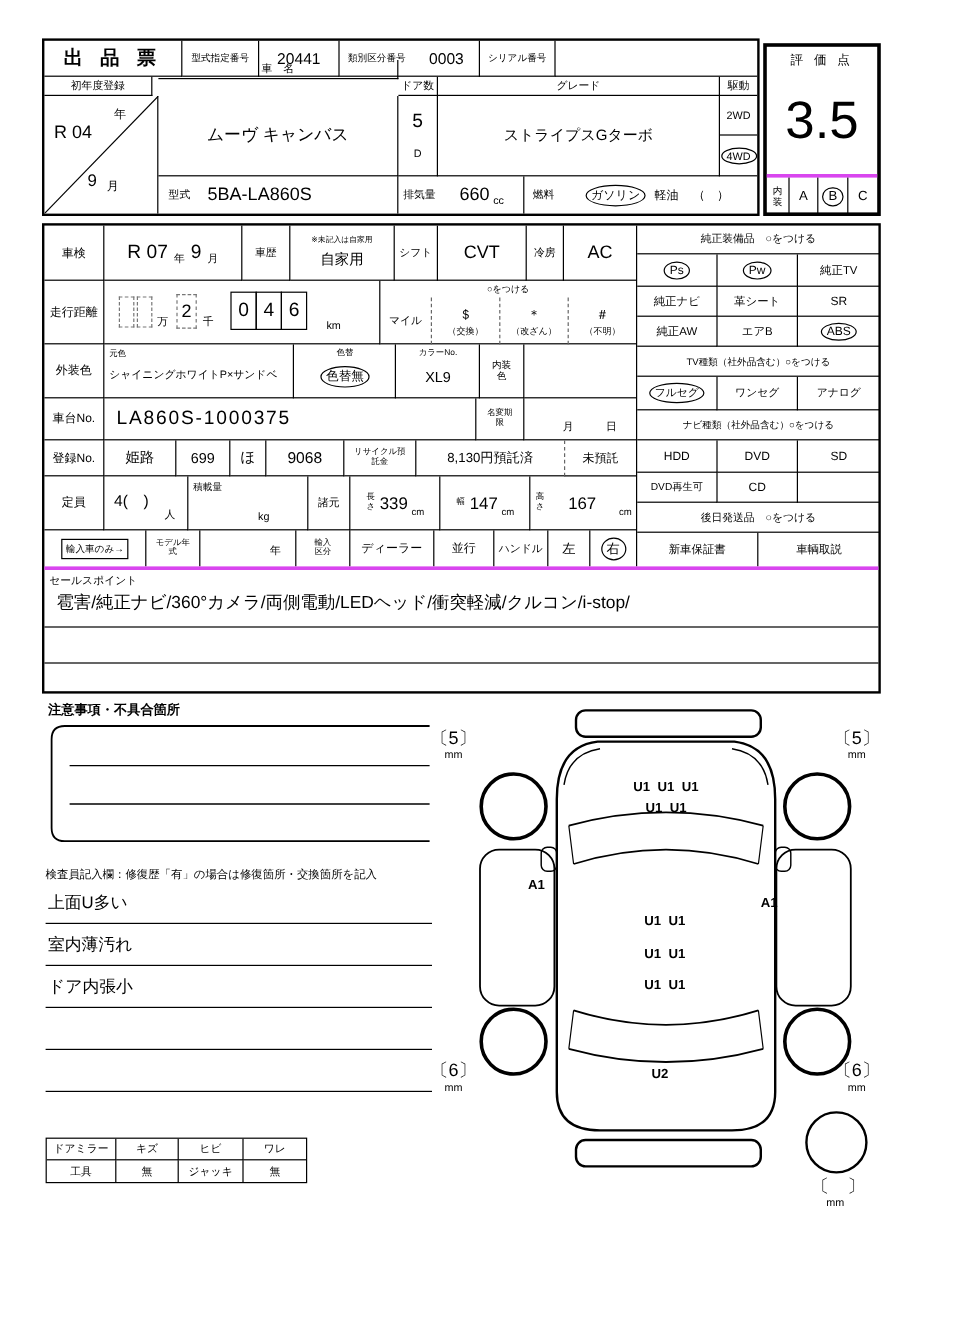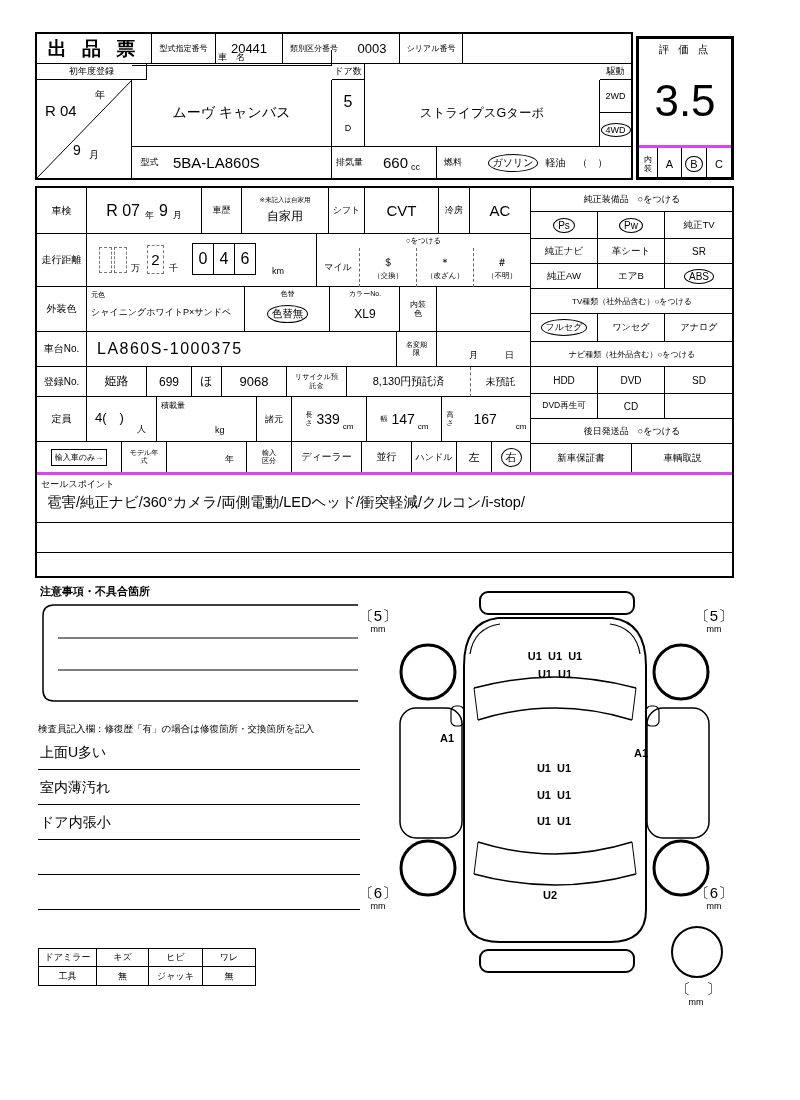--- a/index.html
+++ b/index.html
@@ -19,33 +19,34 @@
 .tire .tv{font-size:15px;line-height:17px}
 .tire .tu{font-size:9px;line-height:10px}
 .hline{position:absolute;height:0;border-top:1px solid #000}
 .nline{position:absolute;width:322px;height:26px;border-bottom:1.5px solid #000;font-size:14px;padding-left:2px}
 </style>
 </head>
 <body>
 
 <div class="a" style="left:35px;top:32px;width:598px;height:148px;border:2px solid #000">
 
-  <div class="a ct br bb" style="left:0;top:0;width:115px;height:30px;font-size:19px;font-weight:bold;letter-spacing:5px">
+  <div class="a ct br bb" style="left:0;top:0;width:115px;height:30px;font-size:16px;font-weight:bold;letter-spacing:5px">
       <span>出 品 票</span>
     </div>
   <div class="a ct bb" style="left:115px;top:0;width:63px;height:30px;font-size:8px">型式指定番号</div>
   <div class="a ct bb bl br" style="left:178px;top:0;width:68px;height:30px;font-size:13px">20441</div>
   <div class="a ct bb" style="left:246px;top:0;width:62px;height:30px;font-size:8px">類別区分番号</div>
   <div class="a ct bb br" style="left:308px;top:0;width:55px;height:30px;font-size:13px">0003</div>
   <div class="a ct bb" style="left:363px;top:0;width:62px;height:30px;font-size:8px">シリアル番号</div>
   <div class="a bb bl" style="left:425px;top:0;width:169px;height:30px"></div>
 
-  <div class="a ct br bb" style="left:0;top:30px;width:110px;height:16px;font-size:9px">初年度登録</div>
+  <div class="a ct br bb" style="left:0;top:30px;width:90px;height:16px;font-size:9px">初年度登録</div>
   <div class="a ct br bb" style="left:95px;top:16px;width:200px;height:16px;font-size:9px">車　名</div>
   <div class="a ct br bb" style="left:295px;top:30px;width:33px;height:16px;font-size:9px">ドア数</div>
+  <div class="a ct br bb" style="left:328px;top:30px;width:235px;height:16px;font-size:9px">グレード</div>
   <div class="a ct bb" style="left:563px;top:30px;width:31px;height:16px;font-size:9px">駆動</div>
 
   <div class="a br" style="left:0;top:46px;width:95px;height:98px">
     <svg width="95" height="98" style="position:absolute;left:0;top:0">
         <line x1="0" y1="98" x2="95" y2="0" stroke="#000" stroke-width="1"></line>
       </svg>
     <span class="a" style="left:58px;top:8px;font-size:10px">年</span>
     <span class="a" style="left:8px;top:22px;font-size:15px">R 04</span>
     <span class="a" style="left:36px;top:62px;font-size:14px">9</span>
     <span class="a" style="left:52px;top:68px;font-size:10px">月</span>

